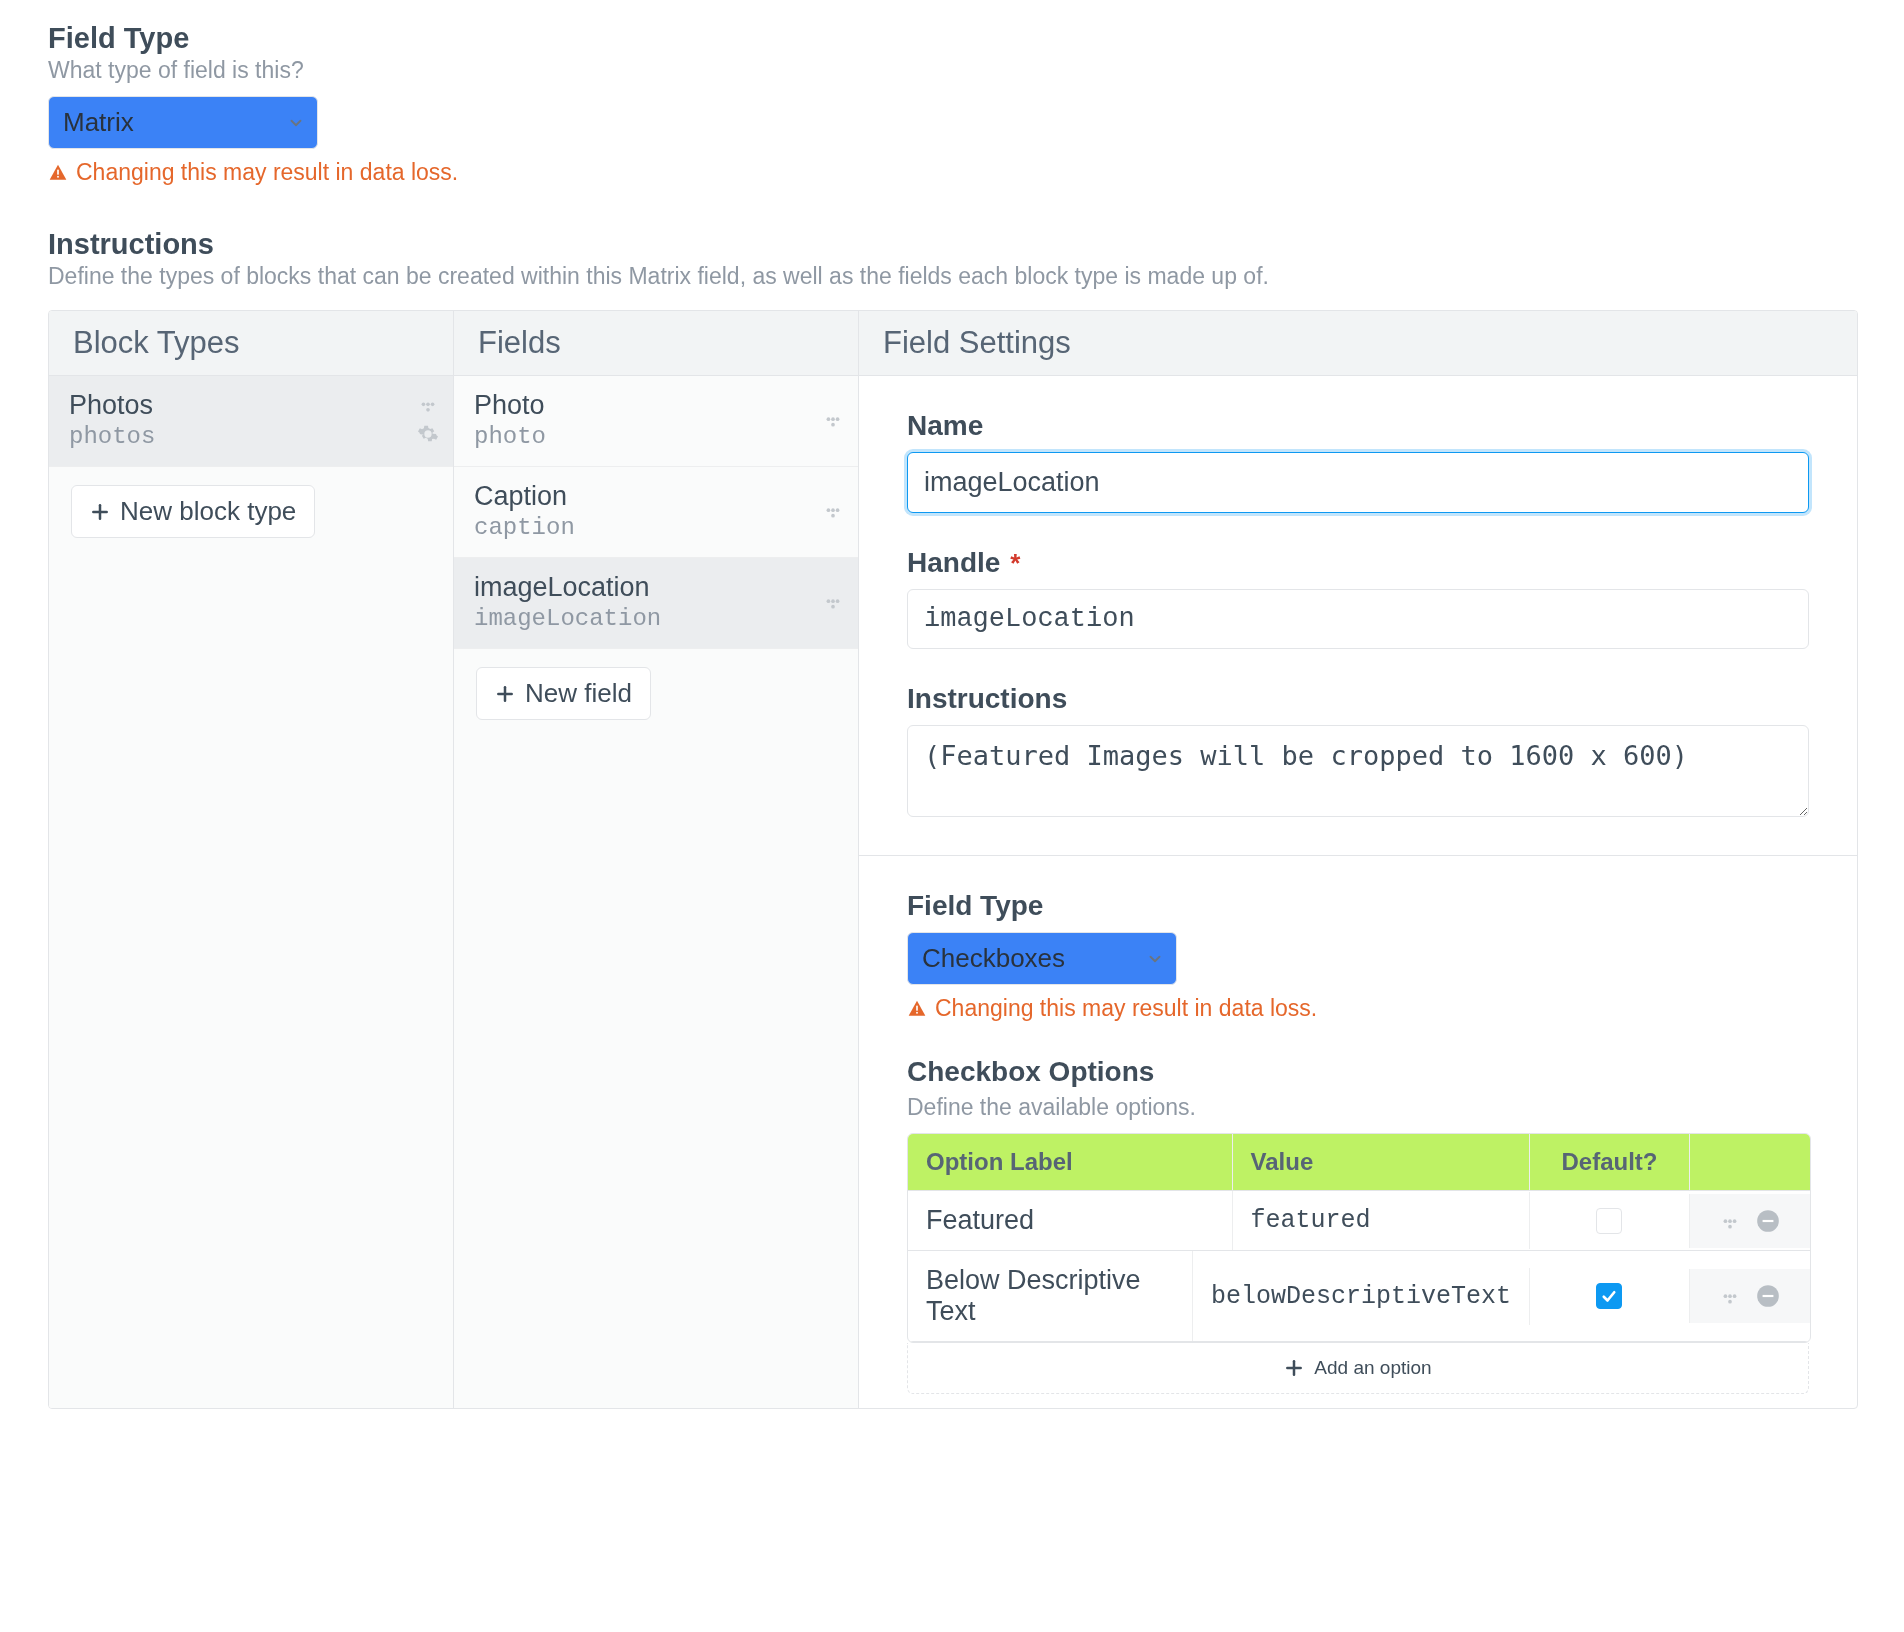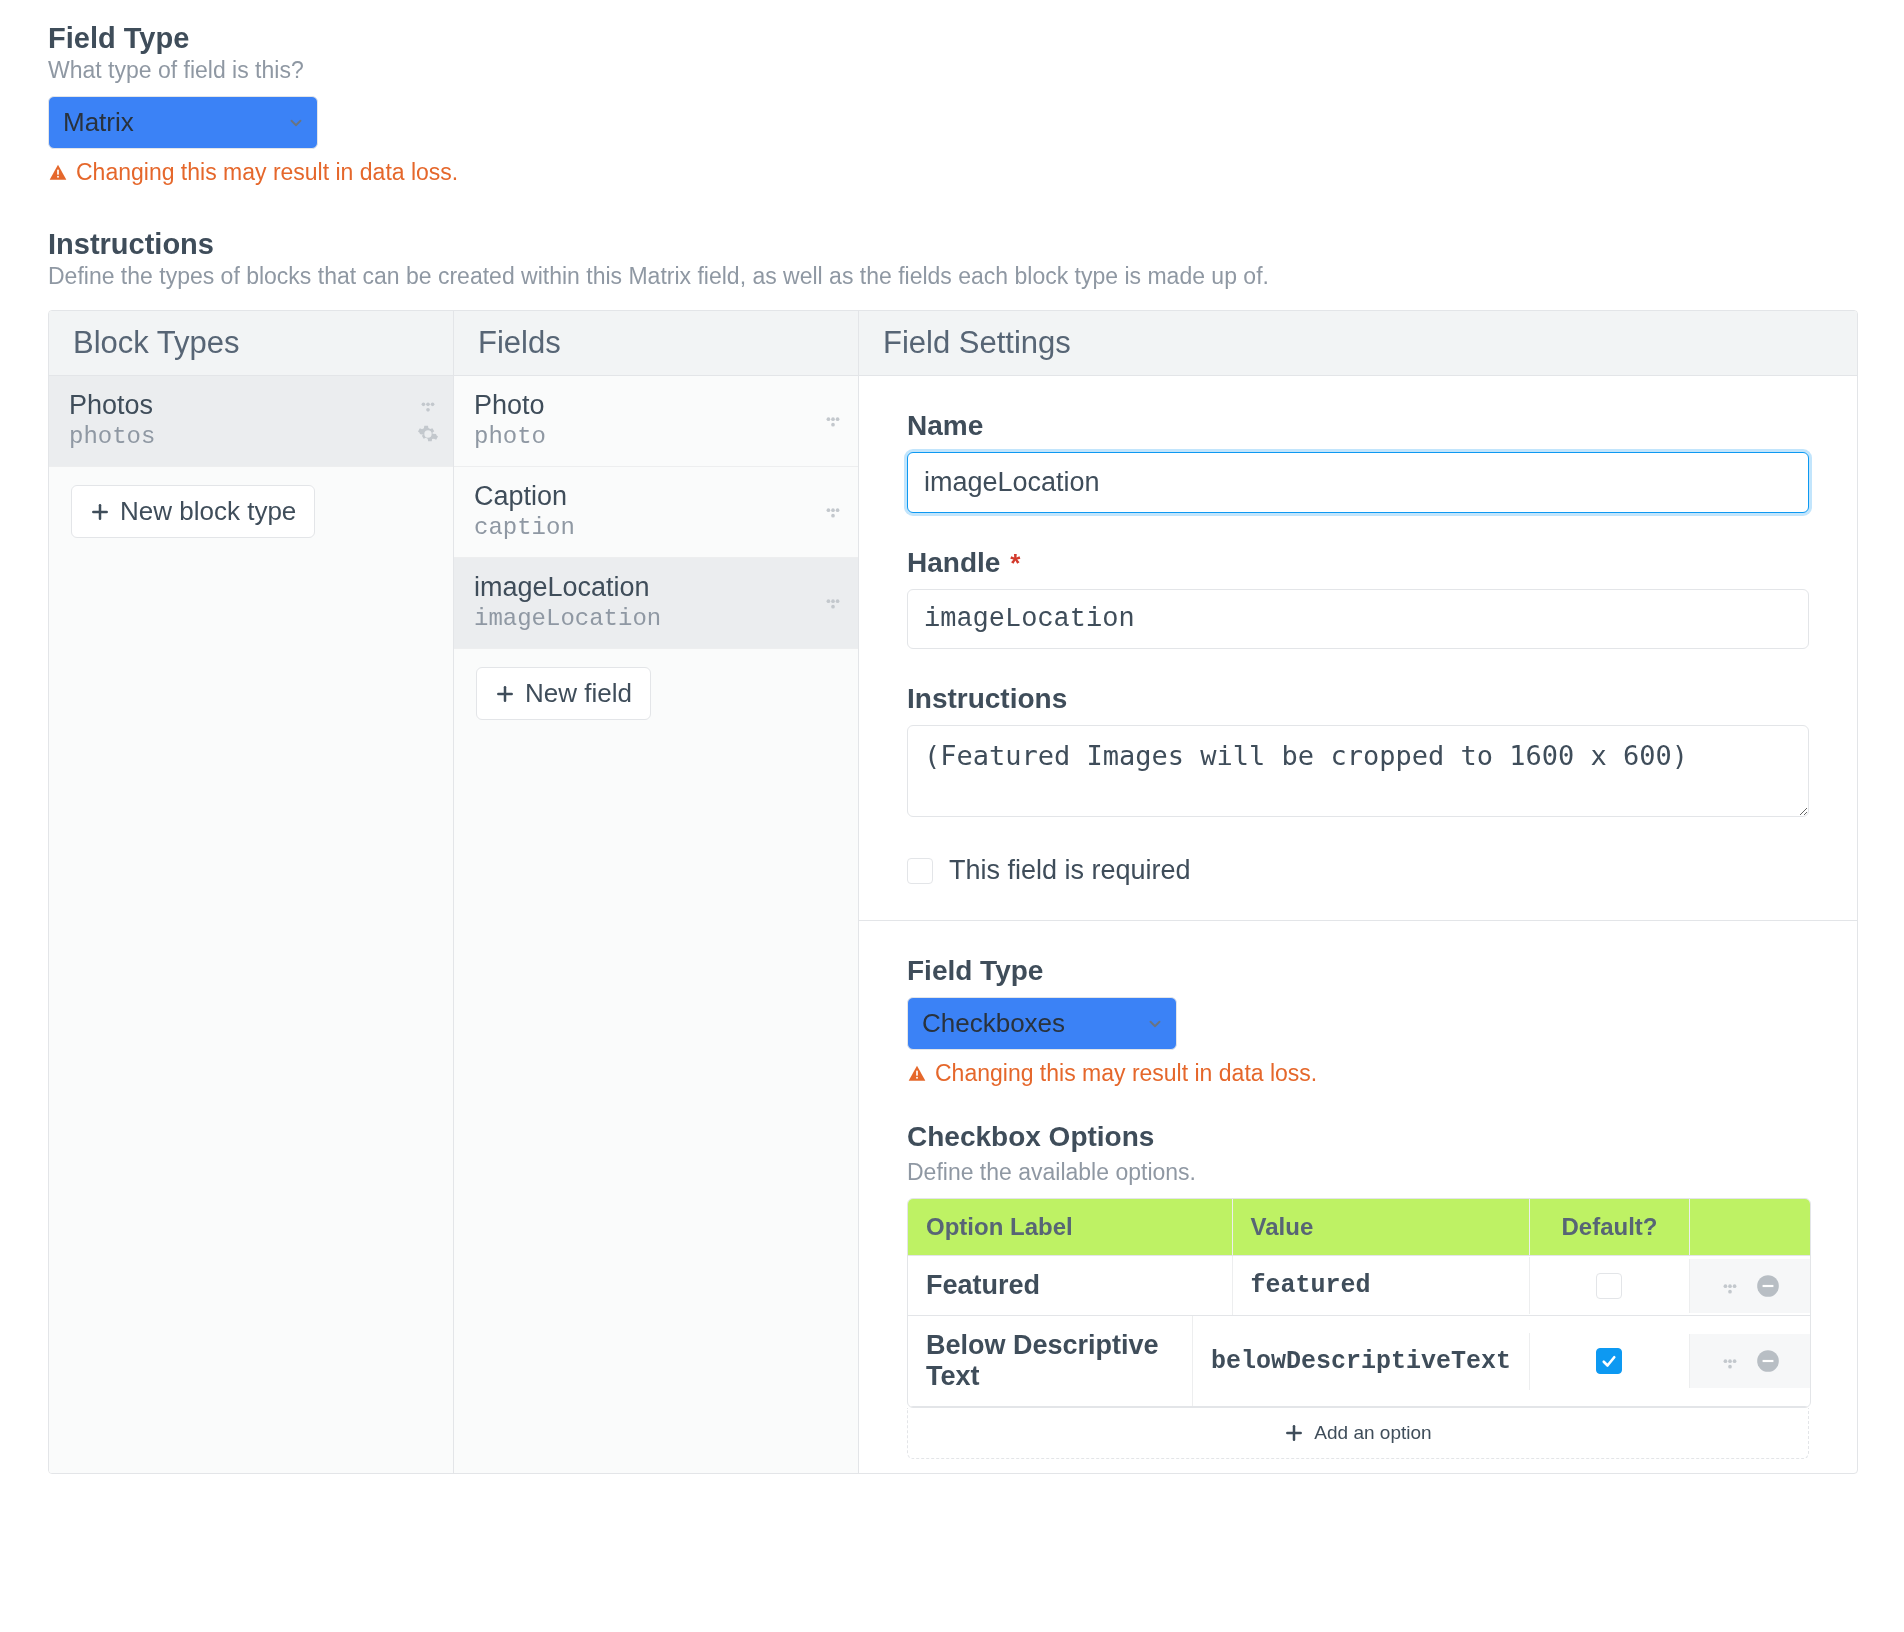--- a/index.html
+++ b/index.html
@@ -181,21 +181,20 @@
     border-bottom:1px solid var(--border);
   }
   .opt-head > div, .opt-row > div{
     padding:14px 18px;
     border-right:1px solid var(--border-light);
   }
   .opt-head > div:last-child, .opt-row > div:last-child{border-right:none;}
   .opt-row{
     font-size:27px;color:var(--text2);
     border-bottom:1px solid var(--border);
-    font-weight:bold;
   }
   .opt-row .val-mono{font-family:var(--mono);font-size:25px;}
   .default-cell{display:flex;justify-content:center;}
   .row-actions{display:flex;justify-content:center;align-items:center;gap:14px;background:#f6f7f8;}
   .row-actions .drag-dots{color:#c3c8cd;}
   .minus-circle{width:26px;height:26px;color:#b8bec4;}
   .chk.blue{background:var(--focus);border-color:var(--focus);}
   .chk.blue svg{stroke:#fff;}
 
   .opt-add{
@@ -370,26 +369,20 @@
           <input class="textinput mono" type="text" value="imageLocation" style="">
         </div>
 
         <div class="field-row">
           <div class="label">
               <span>Instructions</span>
             </div>
           <textarea class="textarea" style="">(Featured Images will be cropped to 1600 x 600)</textarea>
         </div>
 
-        <div class="field-row">
-          <label class="checkbox-line">
-            <span class="chk"></span>
-            <span>This field is required</span>
-          </label>
-        </div>
 
         <div class="settings-divider"></div>
 
         <div class="field-row">
           <div class="label">
               <span>Field Type</span>
             </div>
           <div class="select" style="min-width:210px;">
             <span>Checkboxes</span>
             <span class="chev">

